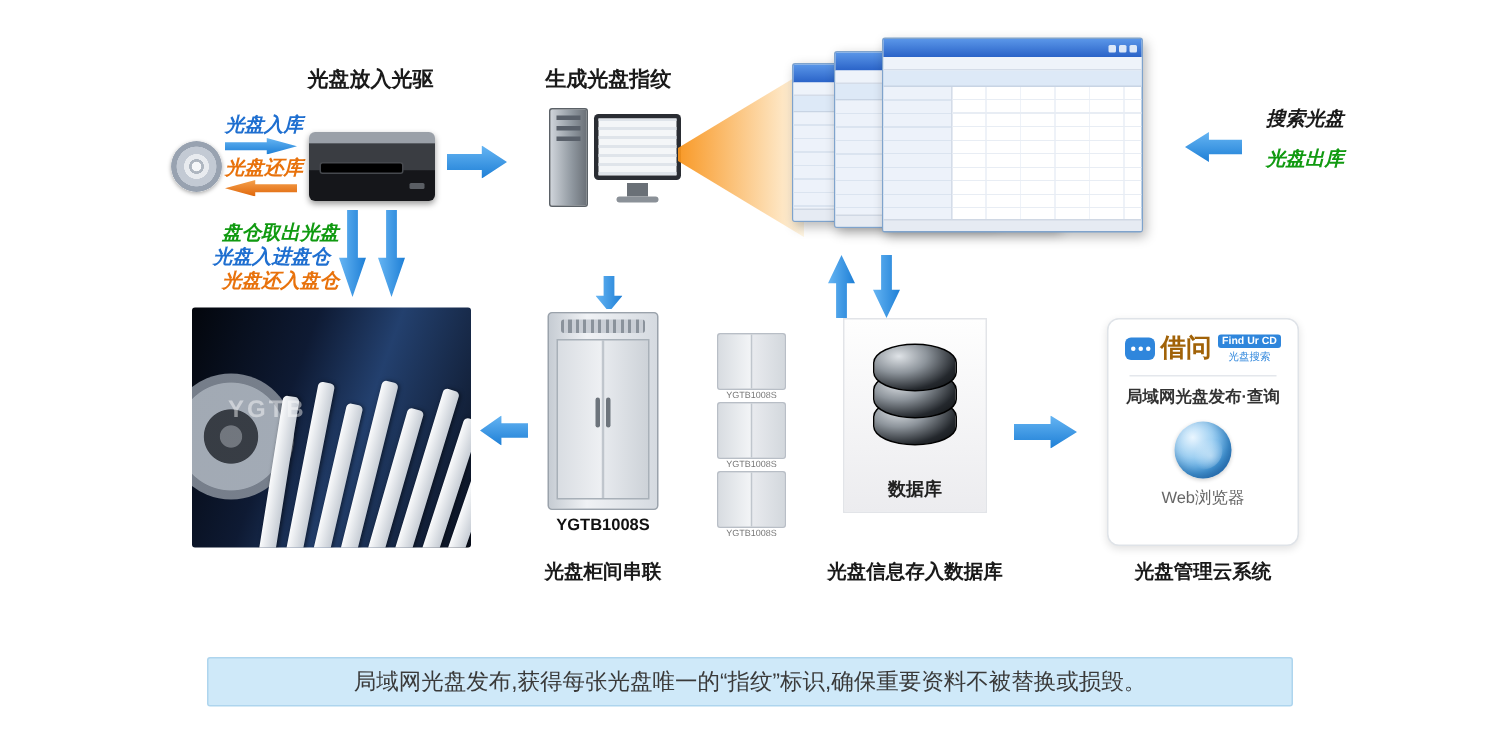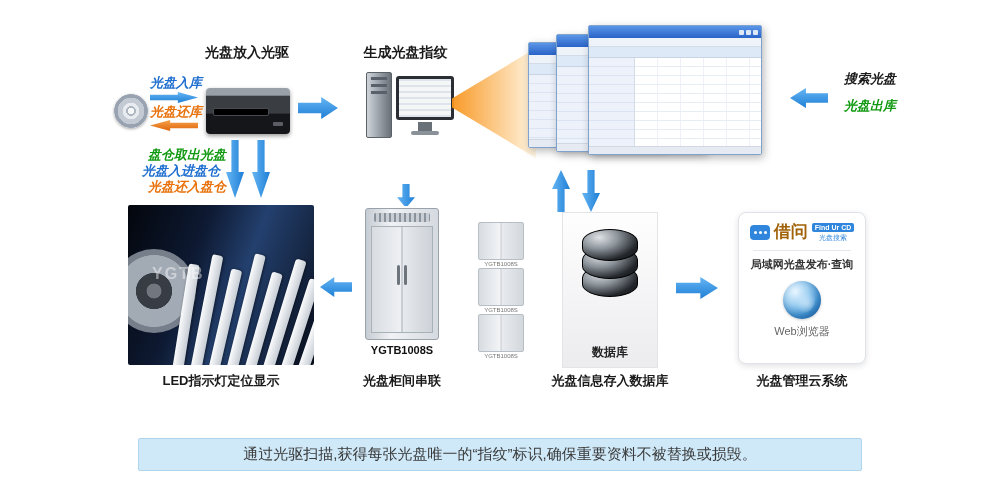--- a/index.html
+++ b/index.html
@@ -79,21 +79,21 @@
   .cabinet .hr{left:53%;}
   .model{position:absolute;left:0;top:138px;width:100%;text-align:center;font-size:11px;font-weight:bold;color:#111;}
 
   
   .scab{position:absolute;width:46px;}
   .scab-body{height:36px;border:1px solid #b8bec6;border-radius:2px;
       background:linear-gradient(90deg,#d8dce1,#f2f4f6 48%,#c0c6cd 50%,#e8eaee 52%,#d3d8dd);}
   .scab-label{font-size:6px;color:#777;text-align:center;margin-top:1px;}
 
   
-  .dbbox{position:absolute;width:96px;height:156px;border:1px solid #e2e4e8;box-sizing:border-box;
+  .dbbox{position:absolute;width:96px;height:130px;border:1px solid #e2e4e8;box-sizing:border-box;
       background:linear-gradient(180deg,#fefefe,#ececef);display:flex;flex-direction:column;align-items:center;}
   .disks{margin-top:16px;display:flex;flex-direction:column;align-items:center;}
   .disk{position:relative;width:56px;height:32px;border-radius:50%/40%;border:1px solid #000;box-sizing:border-box;
       background:radial-gradient(ellipse at 30% 25%,#dfe3e7,#8d949b 35%,#24282d 72%,#0b0d0f);}
   .disk + .disk{margin-top:-14px;}
   .disk:nth-child(1){z-index:3;} .disk:nth-child(2){z-index:2;} .disk:nth-child(3){z-index:1;}
   .db-label{margin-top:auto;margin-bottom:6px;font-size:12px;font-weight:bold;color:#222;}
 
   
   .cloud{position:absolute;background:#fff;border:1px solid #dfe3e8;border-radius:8px;box-shadow:0 2px 6px rgba(0,0,0,.12);
@@ -272,22 +272,21 @@
         <div class="badge">Find Ur CD</div>
         <div class="badge-sub">光盘搜索</div>
       </div>
     </div>
     <div class="divider"></div>
     <div class="cloud-line">局域网光盘发布·查询</div>
     <div class="globe"></div>
     <div class="web-label">Web浏览器</div>
   </div>
 
-  <div class="bcap" style="left:128px;top:372px;width:186px;">LED指示灯定位显示</div>
   <div class="bcap" style="left:340px;top:372px;width:124px;">光盘柜间串联</div>
   <div class="bcap" style="left:543px;top:372px;width:134px;">光盘信息存入数据库</div>
   <div class="bcap" style="left:738px;top:372px;width:128px;">光盘管理云系统</div>
 
   <div class="banner" style="left:138px;top:438px;width:724px;height:33px;">
-    <span>通过光驱扫描,获得每张光盘唯一的“指纹”标识,确保重要资料不被替换或损毁。</span>
+    <span>局域网光盘发布,获得每张光盘唯一的“指纹”标识,确保重要资料不被替换或损毁。</span>
   </div>
 
 </div>
 
 </body></html>

